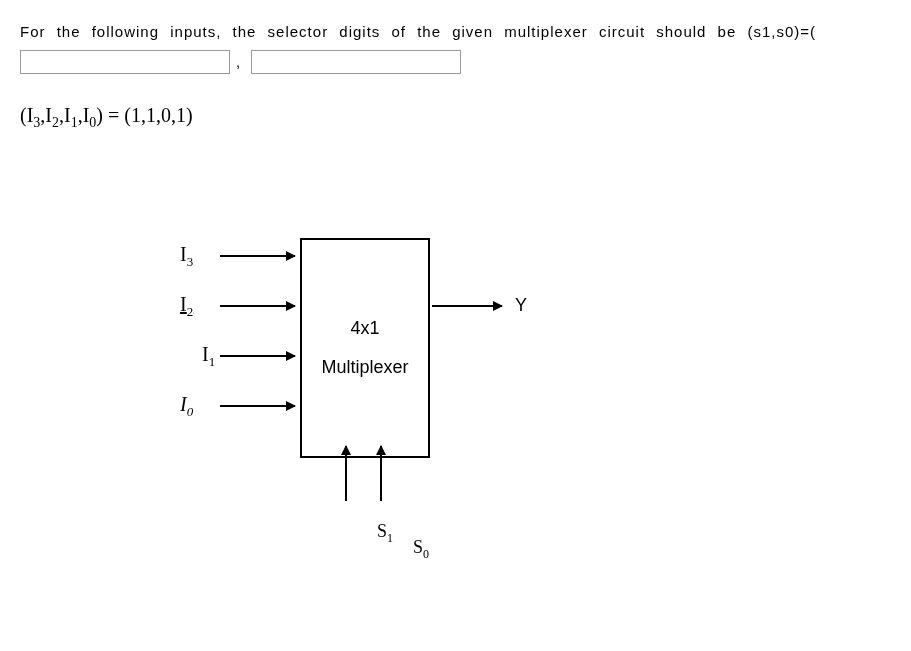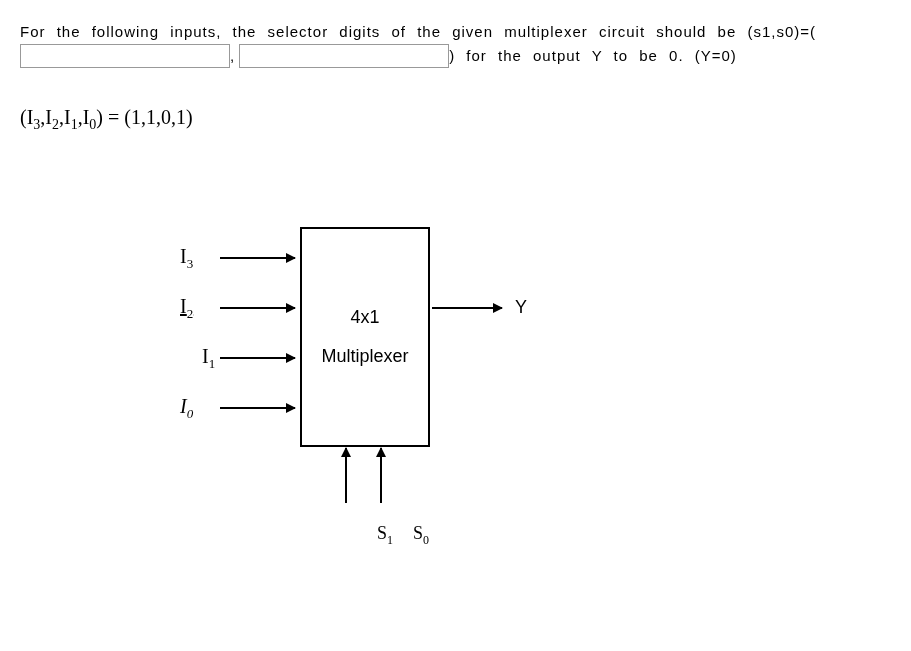--- a/index.html
+++ b/index.html
@@ -7,52 +7,53 @@
       font-family: Arial, sans-serif;
       background: #fff;
       padding: 20px;
       width: 911px;
       height: 651px;
     }
     .question-row {
       display: flex;
       flex-wrap: wrap;
       align-items: flex-start;
+      gap: 6px;
       font-size: 15px;
       line-height: 24px;
       letter-spacing: 1px;
       word-spacing: 6px;
     }
     .input-box {
       border: 1px solid #999;
       height: 24px;
       padding: 2px 4px;
       font-size: 14px;
       display: inline-block;
       vertical-align: middle;
     }
     .input-box.first { width: 210px; }
     .input-box.second { width: 210px; margin-left: 4px; }
     .equation {
-      margin-top: 38px;
+      margin-top: 30px;
       font-family: 'Times New Roman', serif;
       font-size: 20px;
     }
     .equation .sub { font-size: 14px; vertical-align: sub; }
     .diagram-area {
       position: relative;
       margin-top: 90px;
       margin-left: 160px;
       width: 500px;
       height: 360px;
     }
     .mux-box {
       position: absolute;
       left: 120px;
-      top: 4px;
+      top: 17px;
       width: 130px;
       height: 220px;
       border: 2px solid #000;
       display: flex;
       flex-direction: column;
       justify-content: center;
       align-items: center;
       font-size: 18px;
       gap: 18px;
     }
@@ -104,21 +105,20 @@
     .sel-label .sub { font-size: 12px; vertical-align: sub; }
   </style>
 </head>
 <body>
 
 <div class="question-row">
   <span>For the following inputs, the selector digits of the given multiplexer circuit should be (s1,s0)=(</span>
   <input type="text" class="input-box first" style="">
   <span>,</span>
   <input type="text" class="input-box second" style="">
-  <span>) for the output Y to be 0. (Y=0)</span>
 </div>
 
 <div class="equation">
   <span>(</span><span>I</span><span class="sub">3</span><span>,</span><span>I</span><span class="sub">2</span><span>,</span><span>I</span><span class="sub">1</span><span>,</span><span>I</span><span class="sub">0</span><span>)</span><span> = </span><span>(1,1,0,1)</span>
 </div>
 
 <div class="diagram-area">
 
   <div class="input-label" style="left:0; top:22px;">
     <span>I</span><span class="sub">3</span>
@@ -147,17 +147,17 @@
 
   <div class="arrow-h" style="left:252px; top:84px; width:70px;"></div>
   <div class="output-label" style="left:335px; top:74px;">Y</div>
 
   <div class="arrow-v" style="left:165px; top:225px; height:55px;"></div>
   <div class="arrow-v" style="left:200px; top:225px; height:55px;"></div>
 
   <div class="sel-label" style="left:156px; top:300px;">
     <span>S</span><span class="sub">1</span>
   </div>
-  <div class="sel-label" style="left:192px; top:300px;">
+  <div class="sel-label" style="left:192px; top:316px;">
     <span>S</span><span class="sub">0</span>
   </div>
 
 </div>
 
 </body></html>

